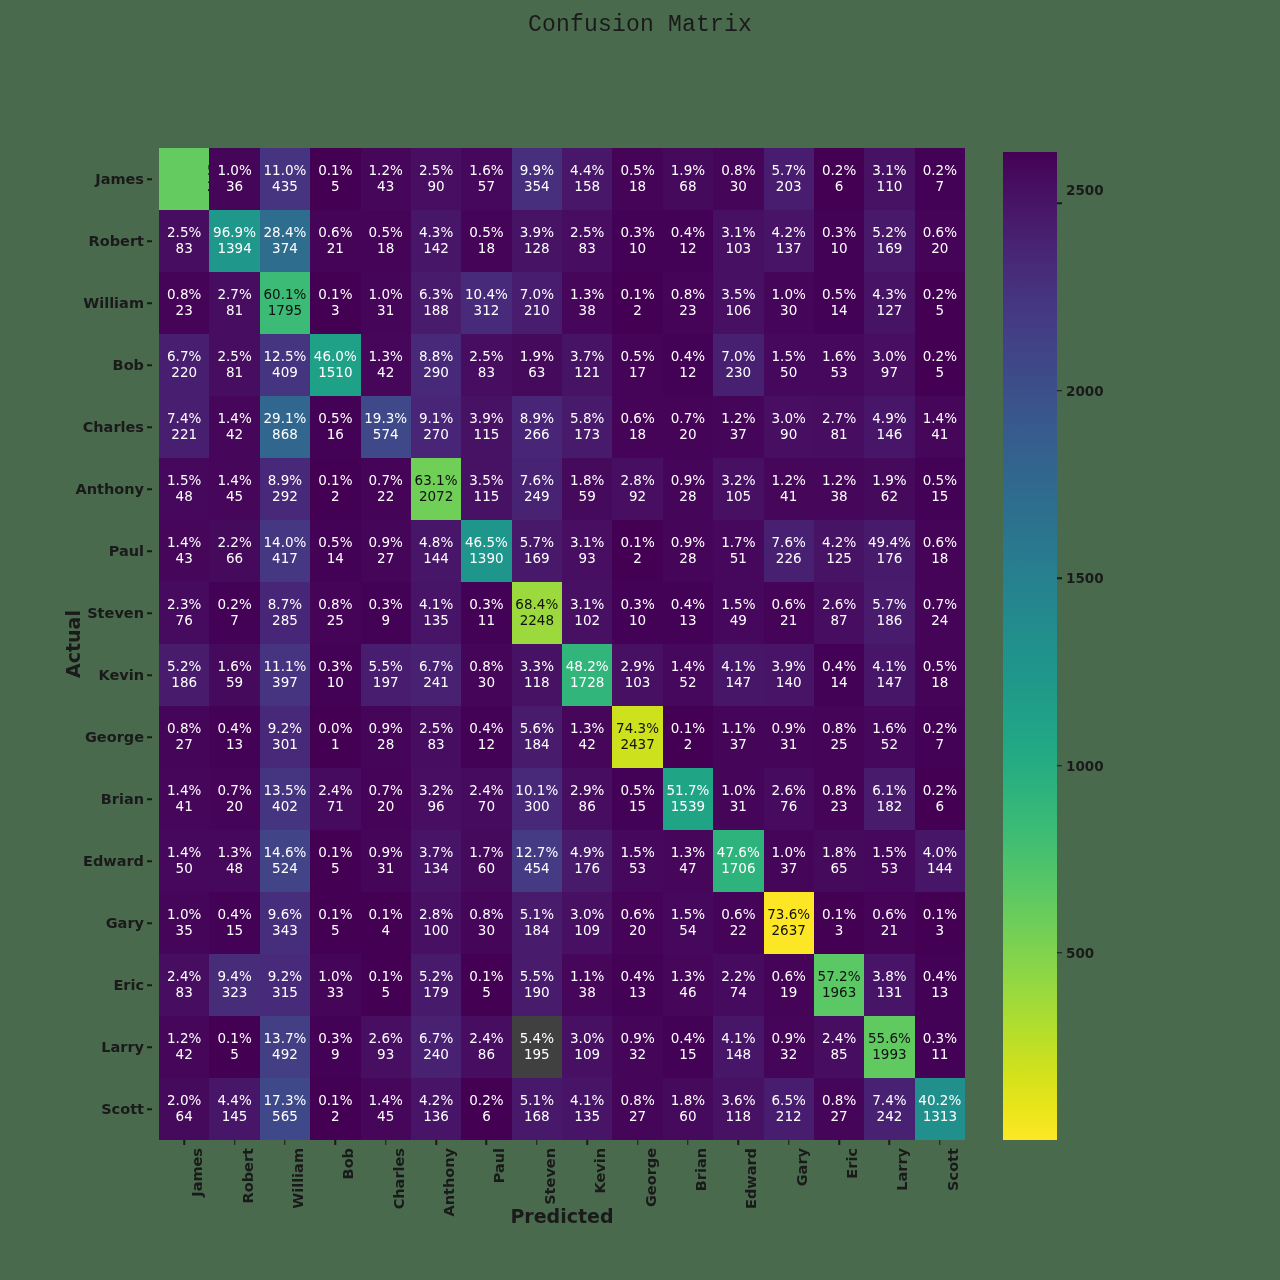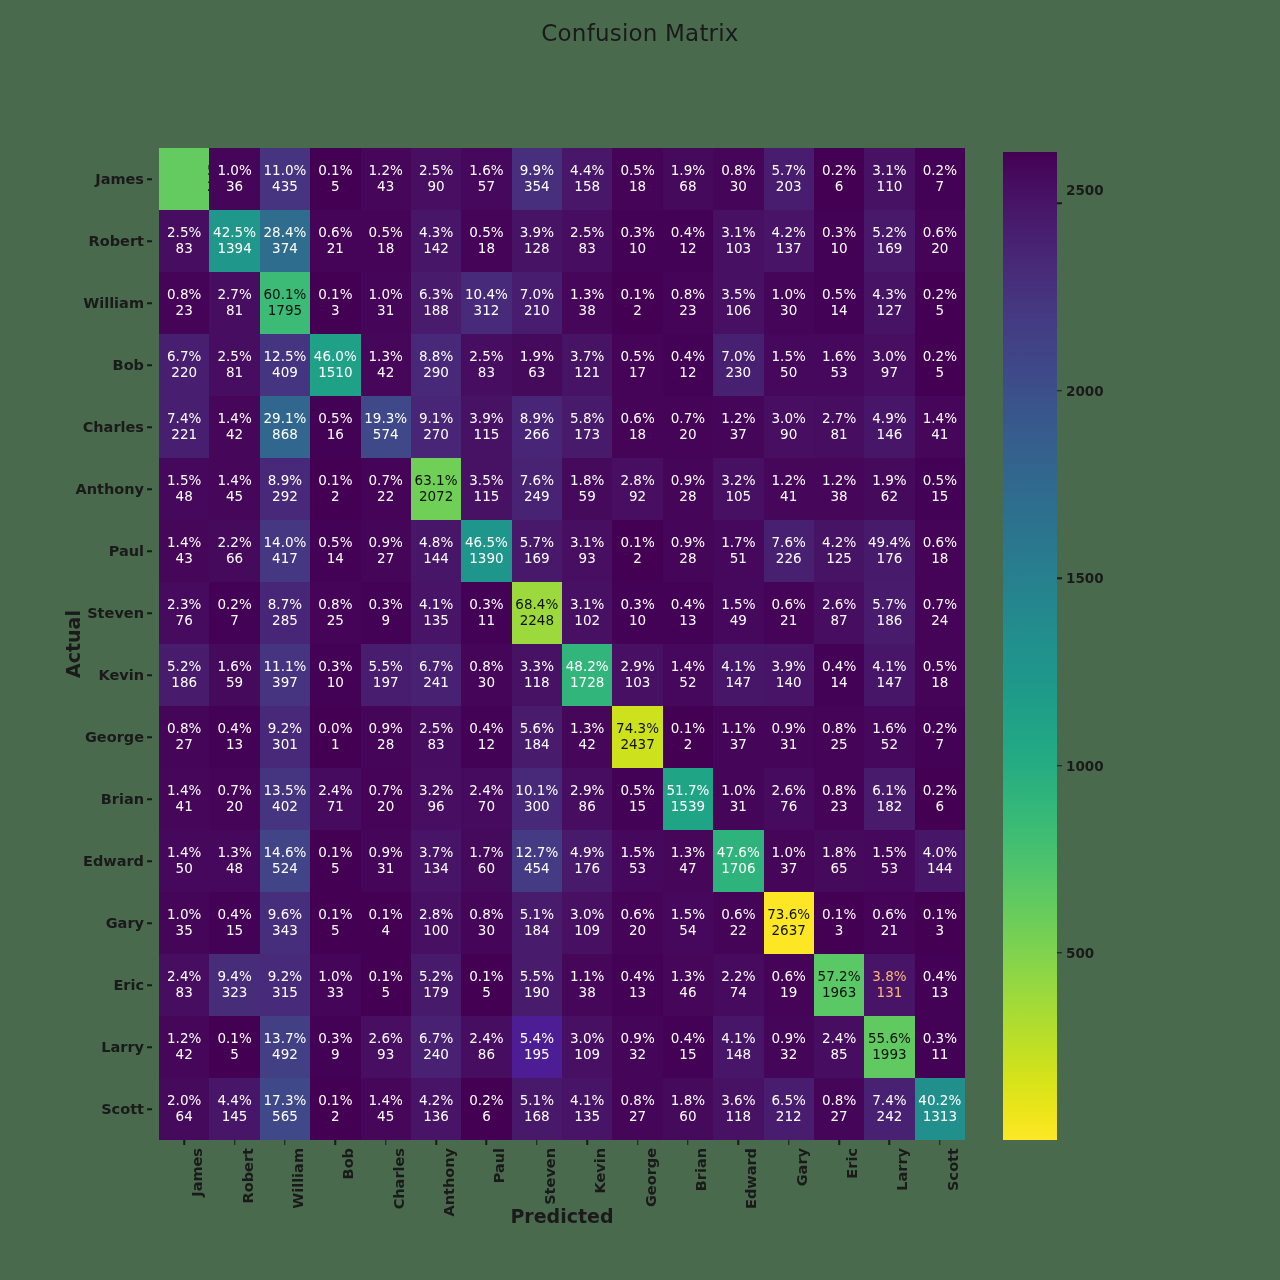--- a/index.html
+++ b/index.html
@@ -13,28 +13,29 @@
     font-family: "DejaVu Sans", sans-serif;
     overflow: hidden;
     position: relative;
   }
   #figure {
     position: absolute;
     inset: 0;
   }
   #title {
     position: absolute;
-    top: 20px;
+    top: 12px;
     left: 0;
     width: 1280px;
     text-align: center;
     font-size: 23px;
     color: #1a1a1a;
     font-weight: 500;
     letter-spacing: 0.2px;
+    font-family: Liberation Mono, monospace;
   }
   
   #heat-wrap {
     position: absolute;
     left: 159px;
     top: 148px;
     width: 806px;
     height: 992px;
   }
   table.heat {
@@ -287,21 +288,21 @@
               <span class="pct">0.2%</span>
               <span class="cnt">7</span>
             </td>
           </tr>
           <tr>
             <td style="background: rgb(71, 13, 96); color: rgb(255, 255, 255);">
               <span class="pct">2.5%</span>
               <span class="cnt">83</span>
             </td>
             <td style="background: rgb(31, 151, 139); color: rgb(255, 255, 255);">
-              <span class="pct">42.5%</span>
+              <span class="pct">96.9%</span>
               <span class="cnt">1394</span>
             </td>
             <td style="background: rgb(46, 109, 142); color: rgb(255, 255, 255);">
               <span class="pct">28.4%</span>
               <span class="cnt">374</span>
             </td>
             <td style="background: rgb(69, 4, 87); color: rgb(255, 255, 255);">
               <span class="pct">0.6%</span>
               <span class="cnt">21</span>
             </td>
@@ -1130,21 +1131,21 @@
               <span class="cnt">74</span>
             </td>
             <td style="background: rgb(69, 4, 87); color: rgb(255, 255, 255);">
               <span class="pct">0.6%</span>
               <span class="cnt">19</span>
             </td>
             <td style="background: rgb(90, 200, 100); color: rgb(16, 16, 16);">
               <span class="pct">57.2%</span>
               <span class="cnt">1963</span>
             </td>
-            <td style="background: rgb(72, 20, 103); color: #fdba74;">
+            <td style="background: rgb(72, 20, 103); color: #ffffff;">
               <span class="pct">3.8%</span>
               <span class="cnt">131</span>
             </td>
             <td style="background: rgb(68, 2, 86); color: rgb(255, 255, 255);">
               <span class="pct">0.4%</span>
               <span class="cnt">13</span>
             </td>
           </tr>
           <tr>
             <td style="background: rgb(70, 7, 90); color: rgb(255, 255, 255);">
@@ -1168,21 +1169,21 @@
               <span class="cnt">93</span>
             </td>
             <td style="background: rgb(72, 33, 115); color: rgb(255, 255, 255);">
               <span class="pct">6.7%</span>
               <span class="cnt">240</span>
             </td>
             <td style="background: rgb(71, 13, 96); color: rgb(255, 255, 255);">
               <span class="pct">2.4%</span>
               <span class="cnt">86</span>
             </td>
-            <td style="background: #4c1d95; color: rgb(255, 255, 255);">
+            <td style="background: #404040; color: rgb(255, 255, 255);">
               <span class="pct">5.4%</span>
               <span class="cnt">195</span>
             </td>
             <td style="background: rgb(71, 16, 99); color: rgb(255, 255, 255);">
               <span class="pct">3.0%</span>
               <span class="cnt">109</span>
             </td>
             <td style="background: rgb(69, 5, 89); color: rgb(255, 255, 255);">
               <span class="pct">0.9%</span>
               <span class="cnt">32</span>

